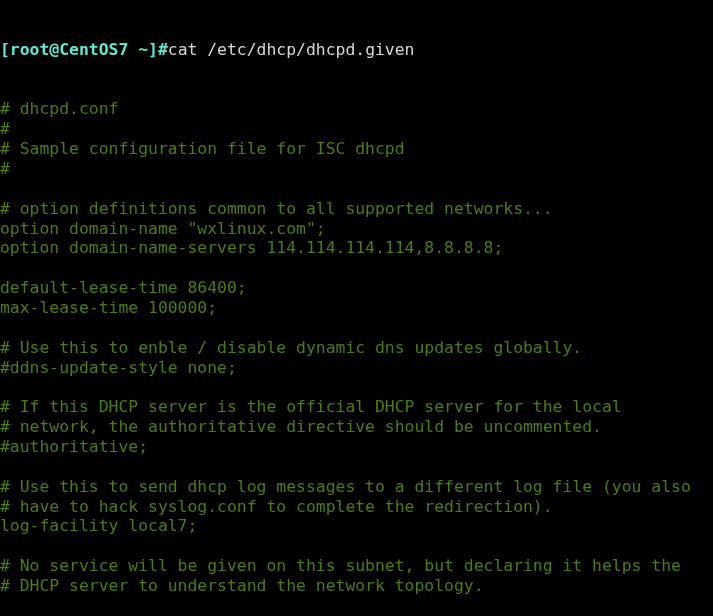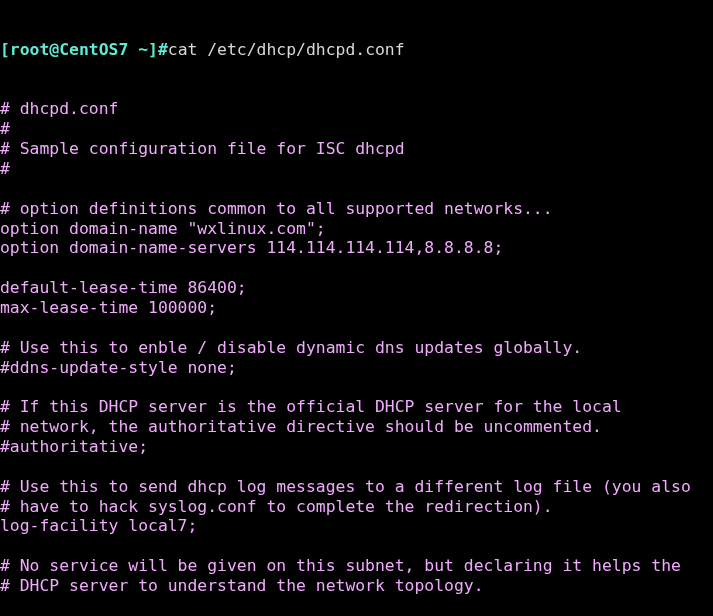--- a/index.html
+++ b/index.html
@@ -35,23 +35,23 @@
   }
   .seg { white-space: pre; }
   .prompt {
     color: #5eead4;
     font-weight: bold;
   }
   .cmd {
     color: #d8d8d8;
   }
   .out {
-    color: #f0abfc;
+    color: #4d7c0f;
   }
   .blank { color: transparent; }
 </style>
 </head>
 <body>
 
 <div id="terminal">
-  <div class="line"><span class="seg prompt">[root@CentOS7 ~]#</span><span class="seg cmd">cat /etc/dhcp/dhcpd.conf</span></div>
+  <div class="line"><span class="seg prompt">[root@CentOS7 ~]#</span><span class="seg cmd">cat /etc/dhcp/dhcpd.given</span></div>
   <div id="output"><div class="line"><span class="seg out"># dhcpd.conf</span></div><div class="line"><span class="seg out">#</span></div><div class="line"><span class="seg out"># Sample configuration file for ISC dhcpd</span></div><div class="line"><span class="seg out">#</span></div><div class="line"><span class="seg out blank"> </span></div><div class="line"><span class="seg out"># option definitions common to all supported networks...</span></div><div class="line"><span class="seg out">option domain-name "wxlinux.com";</span></div><div class="line"><span class="seg out">option domain-name-servers 114.114.114.114,8.8.8.8;</span></div><div class="line"><span class="seg out blank"> </span></div><div class="line"><span class="seg out">default-lease-time 86400;</span></div><div class="line"><span class="seg out">max-lease-time 100000;</span></div><div class="line"><span class="seg out blank"> </span></div><div class="line"><span class="seg out"># Use this to enble / disable dynamic dns updates globally.</span></div><div class="line"><span class="seg out">#ddns-update-style none;</span></div><div class="line"><span class="seg out blank"> </span></div><div class="line"><span class="seg out"># If this DHCP server is the official DHCP server for the local</span></div><div class="line"><span class="seg out"># network, the authoritative directive should be uncommented.</span></div><div class="line"><span class="seg out">#authoritative;</span></div><div class="line"><span class="seg out blank"> </span></div><div class="line"><span class="seg out"># Use this to send dhcp log messages to a different log file (you also</span></div><div class="line"><span class="seg out"># have to hack syslog.conf to complete the redirection).</span></div><div class="line"><span class="seg out">log-facility local7;</span></div><div class="line"><span class="seg out blank"> </span></div><div class="line"><span class="seg out"># No service will be given on this subnet, but declaring it helps the</span></div><div class="line"><span class="seg out"># DHCP server to understand the network topology.</span></div><div class="line"><span class="seg out blank"> </span></div><div class="line"><span class="seg out">subnet 10.152.187.0 netmask 255.255.255.0 {</span></div></div>
 </div>
 
 </body></html>

